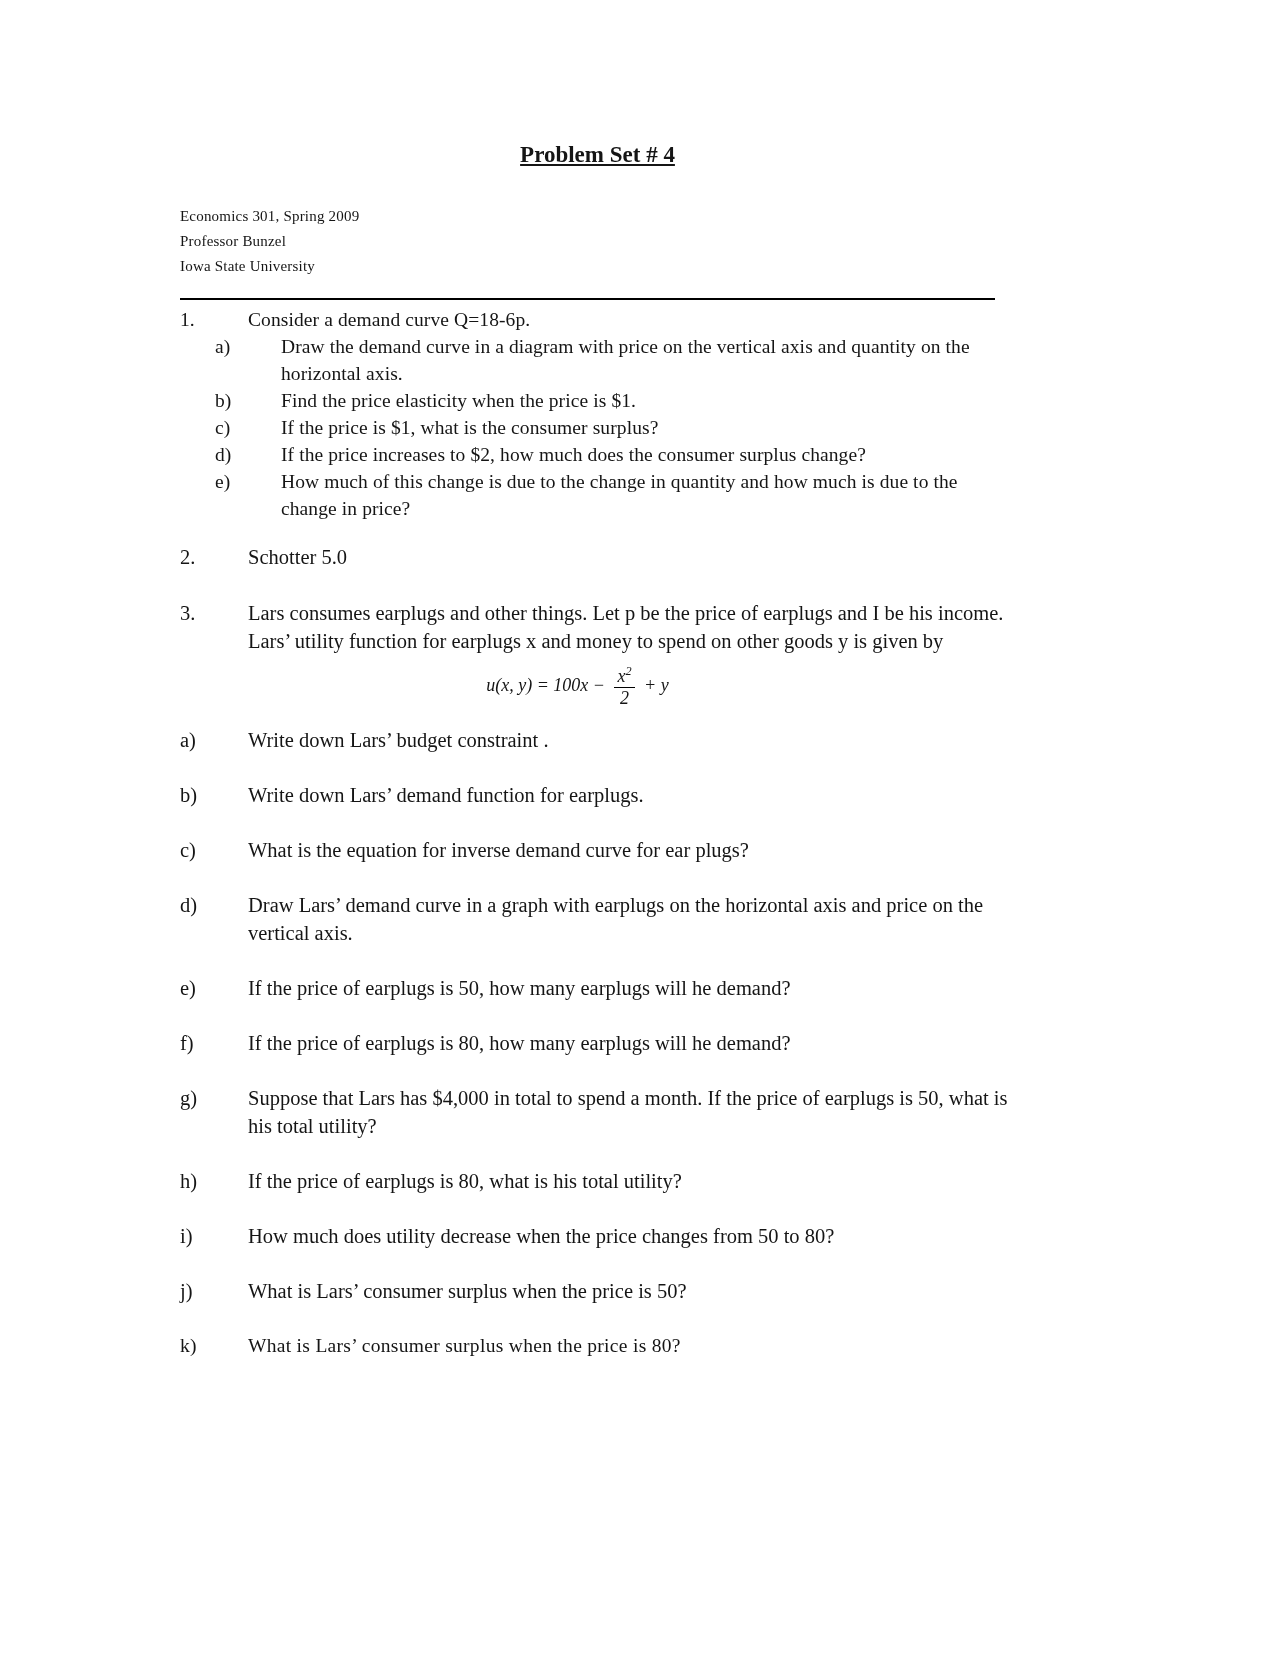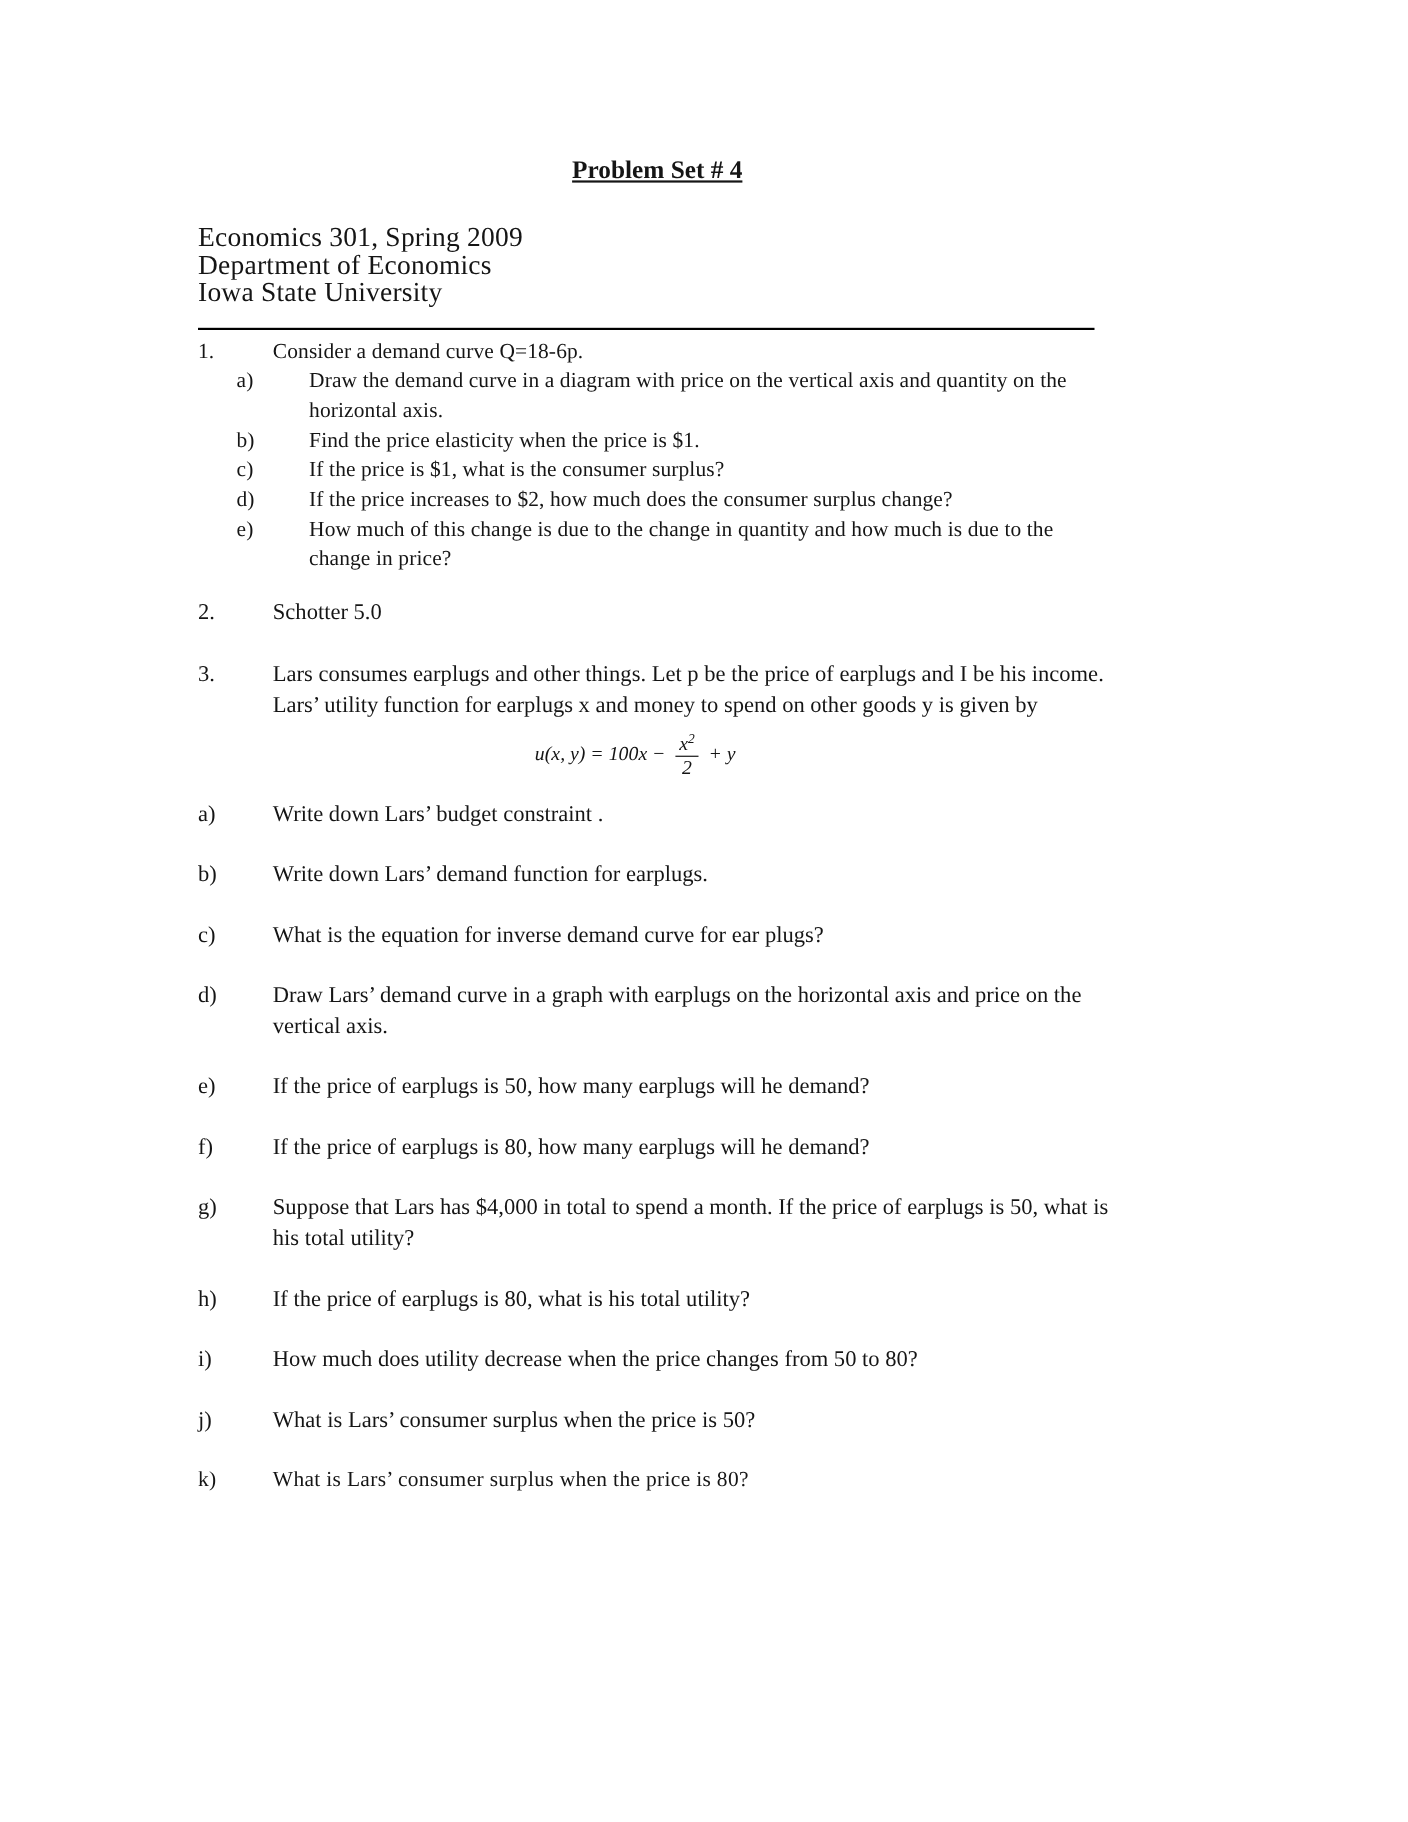--- a/index.html
+++ b/index.html
@@ -17,21 +17,21 @@
 
   .title {
     font-size: 23px;
     font-weight: bold;
     text-decoration: underline;
     text-align: center;
     margin: 0 0 36px 0;
   }
 
   .course-block {
-    font-size: 25px;
+    font-size: 15px;
     line-height: 25px;
     letter-spacing: 0.2px;
   }
 
   .divider {
     border: none;
     border-top: 2px solid #000;
     margin: 19px 20px 6px 0;
   }
 
@@ -71,21 +71,21 @@
 </head>
 <body>
 
 <div class="page">
   <div class="content">
 
     <h1 class="title">Problem Set # 4</h1>
 
     <div class="course-block">
       <div>Economics 301, Spring 2009</div>
-      <div>Department of Economics</div>
+      <div>Professor Bunzel</div>
       <div>Iowa State University</div>
     </div>
 
     <hr class="divider">
 
     <div class="p1block">
       <div class="row">
         <span class="lbl">1.</span>
         <span class="txt">Consider a demand curve Q=18-6p.</span>
       </div>

